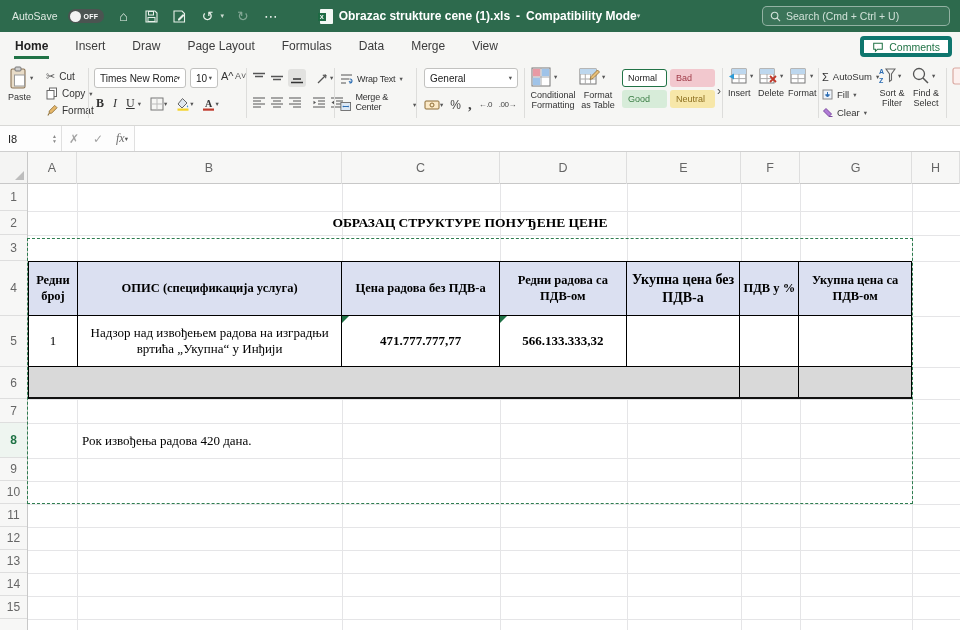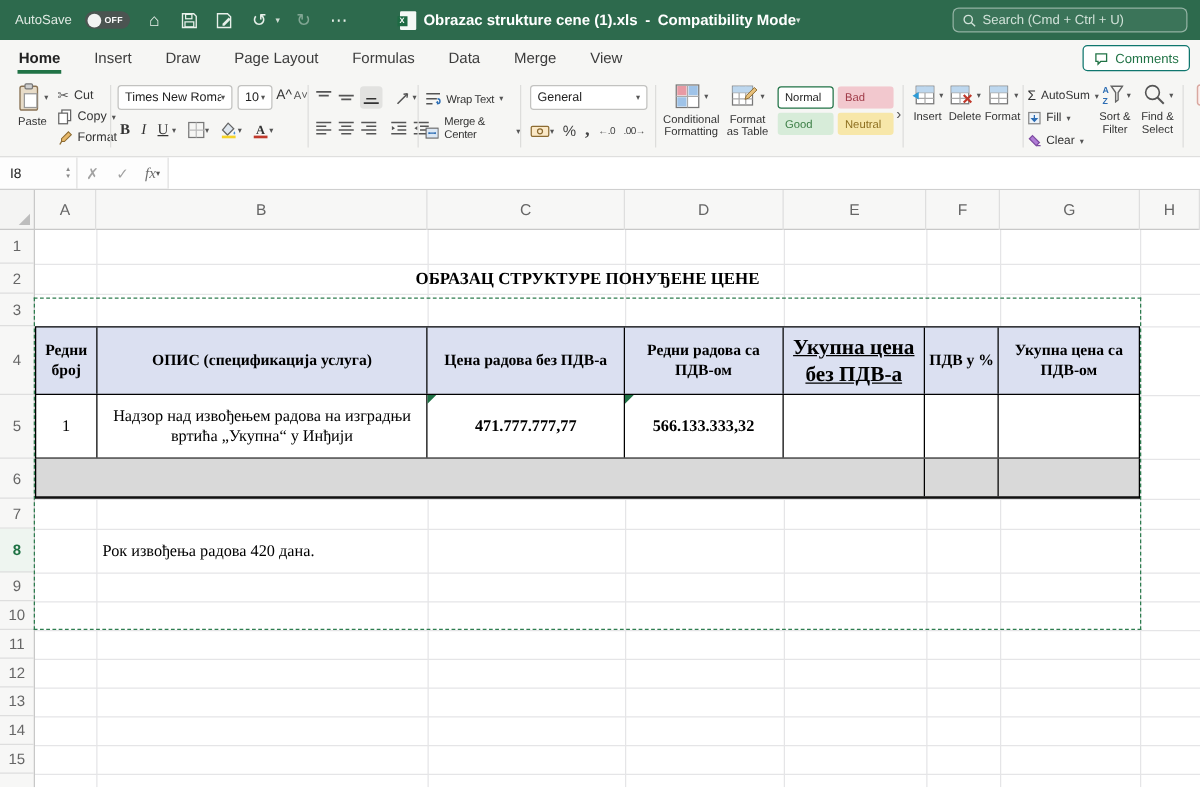--- a/index.html
+++ b/index.html
@@ -25,27 +25,27 @@
   .tb-title{position:absolute;left:0;right:0;top:0;height:32px;display:flex;align-items:center;justify-content:center;gap:6px;font-size:12px;font-weight:bold;color:#fff;pointer-events:none;}
   .xldoc{position:relative;width:13px;height:15px;background:#f4f8f5;border-radius:1px;}
   .xldoc i{position:absolute;left:-2px;top:4px;width:8px;height:8px;background:#1d6a43;color:#fff;font-style:normal;font-size:6px;line-height:8px;text-align:center;font-weight:bold;}
   .tb-search{position:absolute;right:10px;top:6px;width:188px;height:20px;border:1px solid rgba(255,255,255,.45);background:rgba(255,255,255,.07);border-radius:5px;display:flex;align-items:center;gap:5px;padding:0 7px;color:rgba(235,244,238,.85);font-size:10.5px;cursor:text;}
 
   
   .tabsbar{position:absolute;left:0;top:32px;width:960px;height:28px;background:#f6f6f4;}
   .tabs{position:absolute;left:14px;top:0;height:28px;display:flex;gap:25px;align-items:center;}
   .tab{font-size:12px;color:#3c3c3c;padding:5px 1px 6px;cursor:pointer;}
   .tab.active{font-weight:bold;color:#222;border-bottom:3px solid var(--green);padding-bottom:3px;}
-  .comments-btn{position:absolute;right:8px;top:4px;height:21px;background:#fff;border:1px solid #0f766e;border-radius:4px;display:flex;align-items:center;gap:5px;padding:0 8px;color:var(--green);font-size:10.5px;cursor:pointer;}
+  .comments-btn{position:absolute;right:8px;top:4px;height:21px;background:#fff;border:4px solid #0f766e;border-radius:4px;display:flex;align-items:center;gap:5px;padding:0 8px;color:var(--green);font-size:10.5px;cursor:pointer;}
 
   
   .ribbon{position:absolute;left:0;top:60px;width:960px;height:66px;background:#f6f6f4;border-bottom:1px solid #d8d8d6;font-size:10px;color:#333;}
   .vdiv{position:absolute;top:8px;height:50px;width:1px;background:#dddddb;}
   .grp{position:absolute;top:0;height:66px;}
-  .bigbtn{position:absolute;display:flex;flex-direction:column;align-items:center;cursor:pointer;}
+  .bigbtn{position:absolute;display:flex;flex-direction:column;align-items:flex-start;cursor:pointer;}
   .bigbtn .icrow{display:flex;align-items:flex-start;gap:2px;}
   .bigbtn .blabel{font-size:9px;line-height:10px;text-align:center;margin-top:2px;color:#333;}
   .car{font-size:6.5px;color:#555;align-self:center;}
   .smallrow{display:flex;align-items:center;gap:4px;height:15px;font-size:10px;color:#333;cursor:pointer;}
   .ib{display:flex;align-items:center;justify-content:center;cursor:pointer;}
   .cmb{background:#fff;border:1px solid #c2c2c0;border-radius:3px;display:flex;align-items:center;justify-content:space-between;padding:0 5px;font-size:10px;color:#222;height:20px;cursor:pointer;}
   .chip{border-radius:3px;font-size:9px;display:flex;align-items:center;padding-left:5px;height:18px;cursor:pointer;border:1px solid transparent;}
   .chip.normal{background:#fff;border:1.5px solid var(--green);color:#222;}
   .chip.bad{background:#f2c8ce;color:#9f3a47;}
   .chip.good{background:#d7ecd9;color:#3a7d44;}
@@ -539,21 +539,21 @@
         <div class="gl" style="left: 28px; top: 467px; width: 932px; height: 1px;"></div>
       </div>
 
     <div class="sheet-title serif">ОБРАЗАЦ СТРУКТУРЕ ПОНУЂЕНЕ ЦЕНЕ</div>
 
     <div class="band hdr4 serif">
       <div class="tcell" style="width:49px;">Редни број</div>
       <div class="tcell" style="width:265px;">ОПИС (спецификација услуга)</div>
       <div class="tcell" style="width:158px;">Цена радова  без ПДВ-а</div>
       <div class="tcell" style="width:127px;">Редни радова  са ПДВ-ом</div>
-      <div class="tcell" style="width:114px;font-size:17px;text-decoration:underline;">Укупна цена без ПДВ-а</div>
+      <div class="tcell" style="width:114px;font-size:14px;">Укупна цена без ПДВ-а</div>
       <div class="tcell" style="width:59px;">ПДВ у %</div>
       <div class="tcell" style="width:112px;">Укупна цена са ПДВ-ом</div>
     </div>
 
     <div class="band row5 serif">
       <div class="tcell" style="width:49px;">1</div>
       <div class="tcell" style="width:265px;padding:2px 6px;">Надзор над  извођењем радова на изградњи вртића „Укупна“ у Инђији</div>
       <div class="tcell numbold" style="width:158px;">
           <span class="tri"></span>
           <span>471.777.777,77</span>

